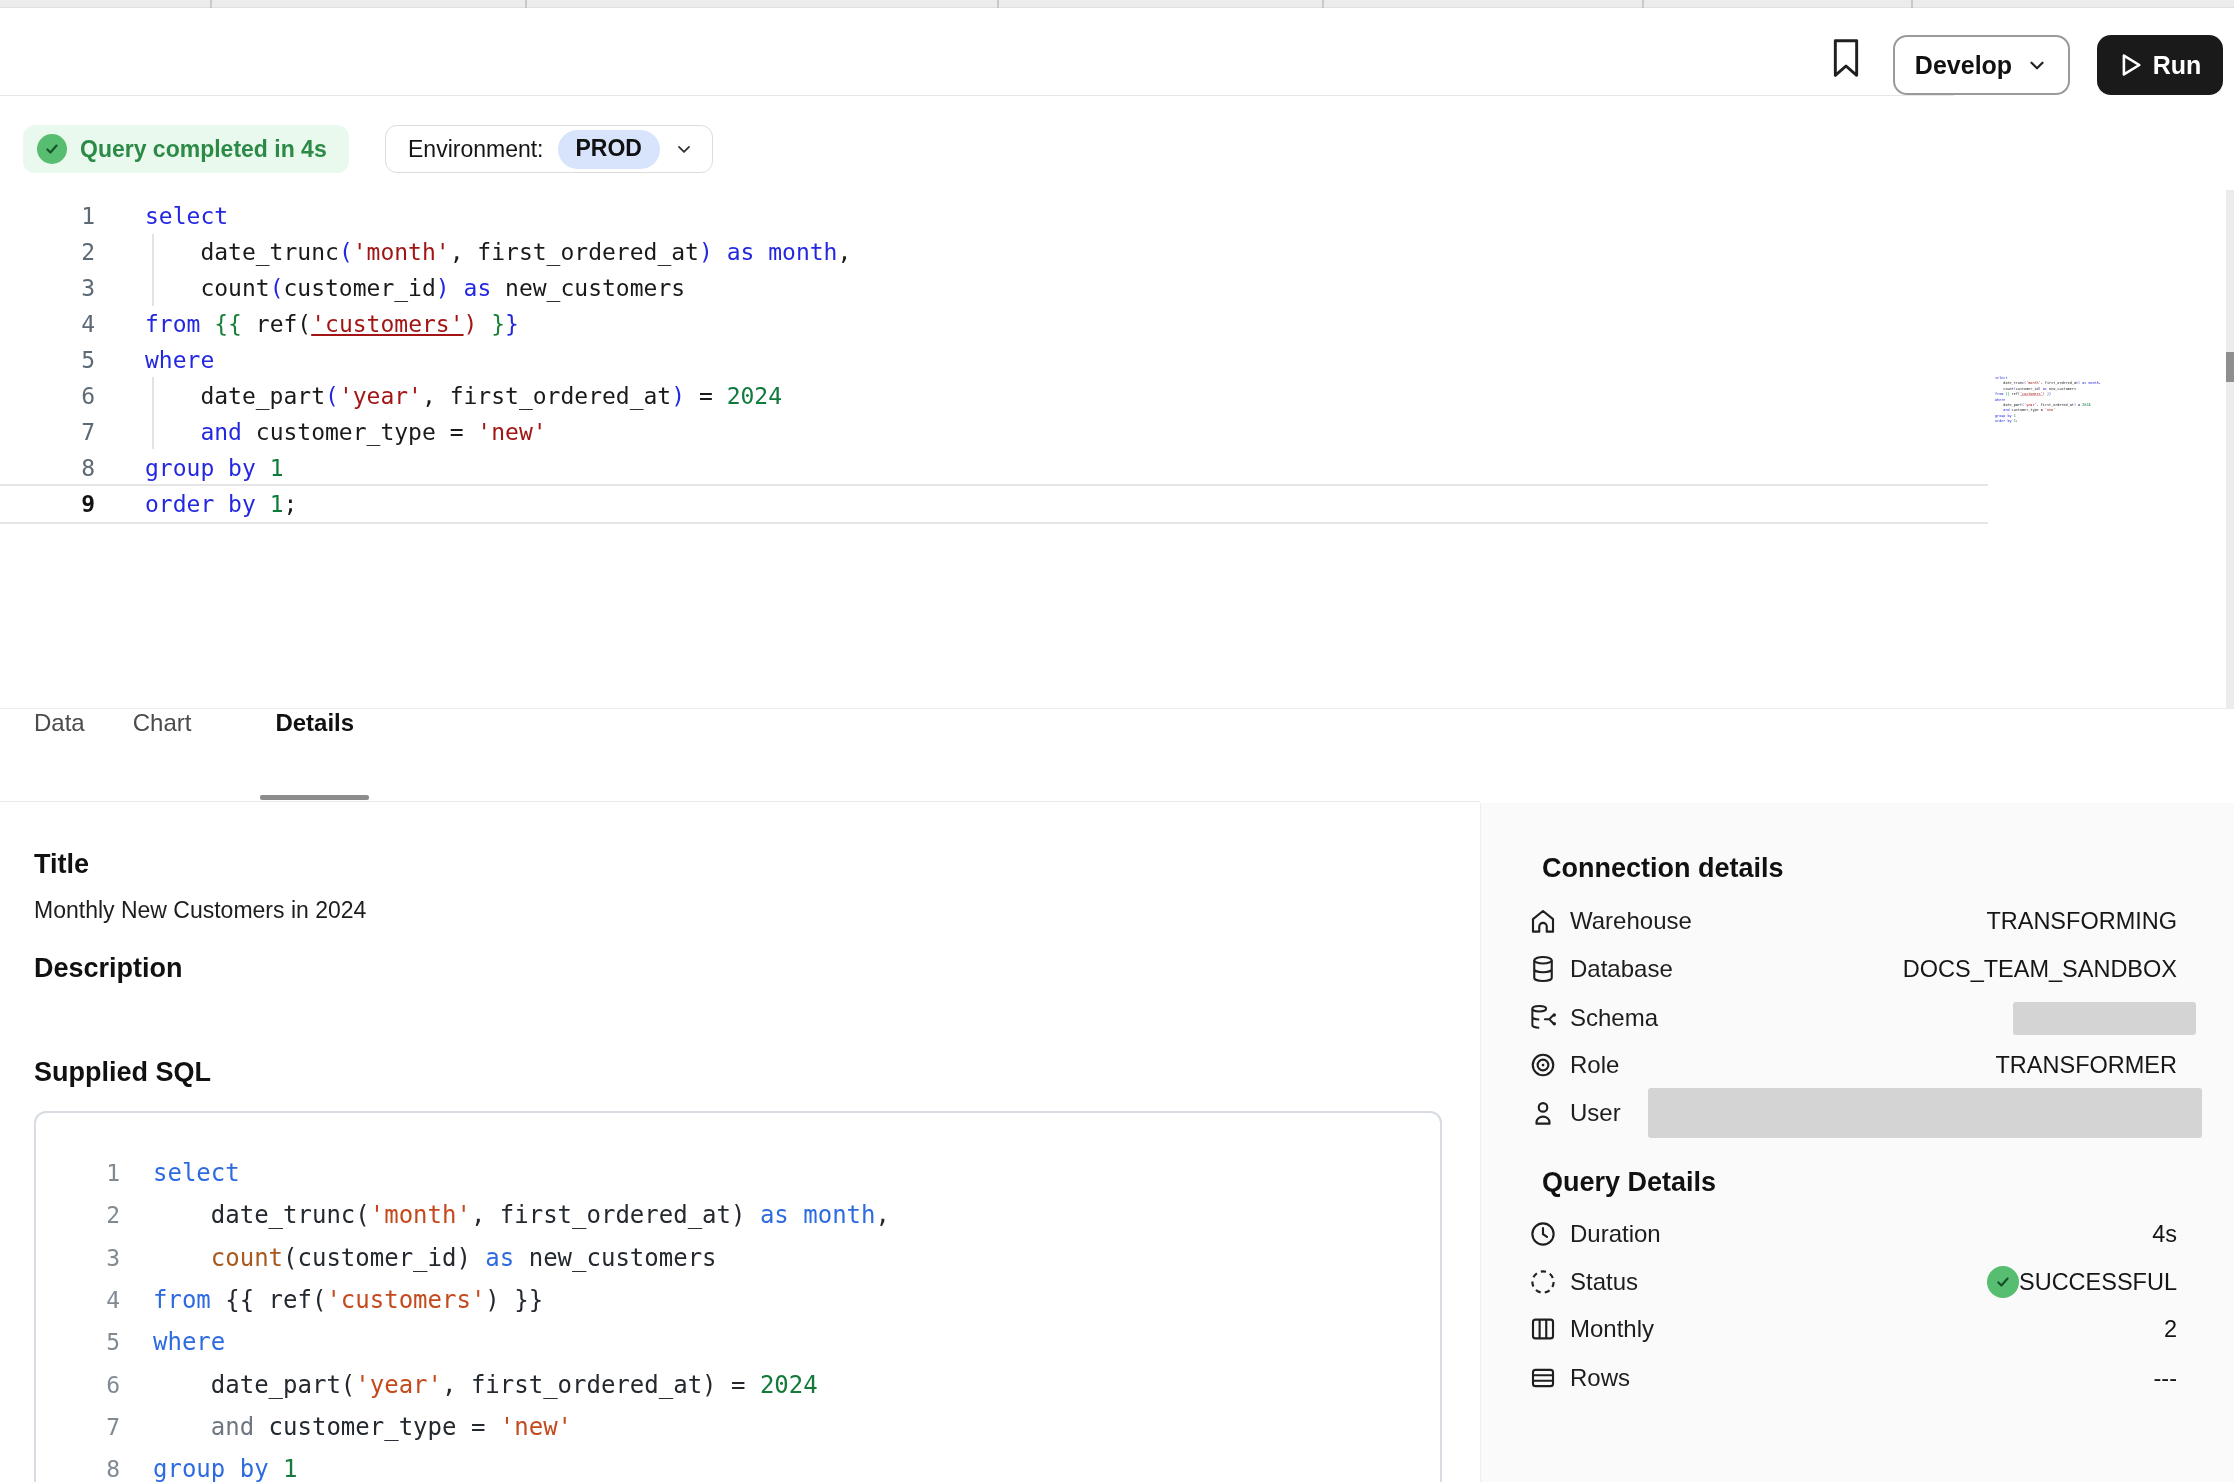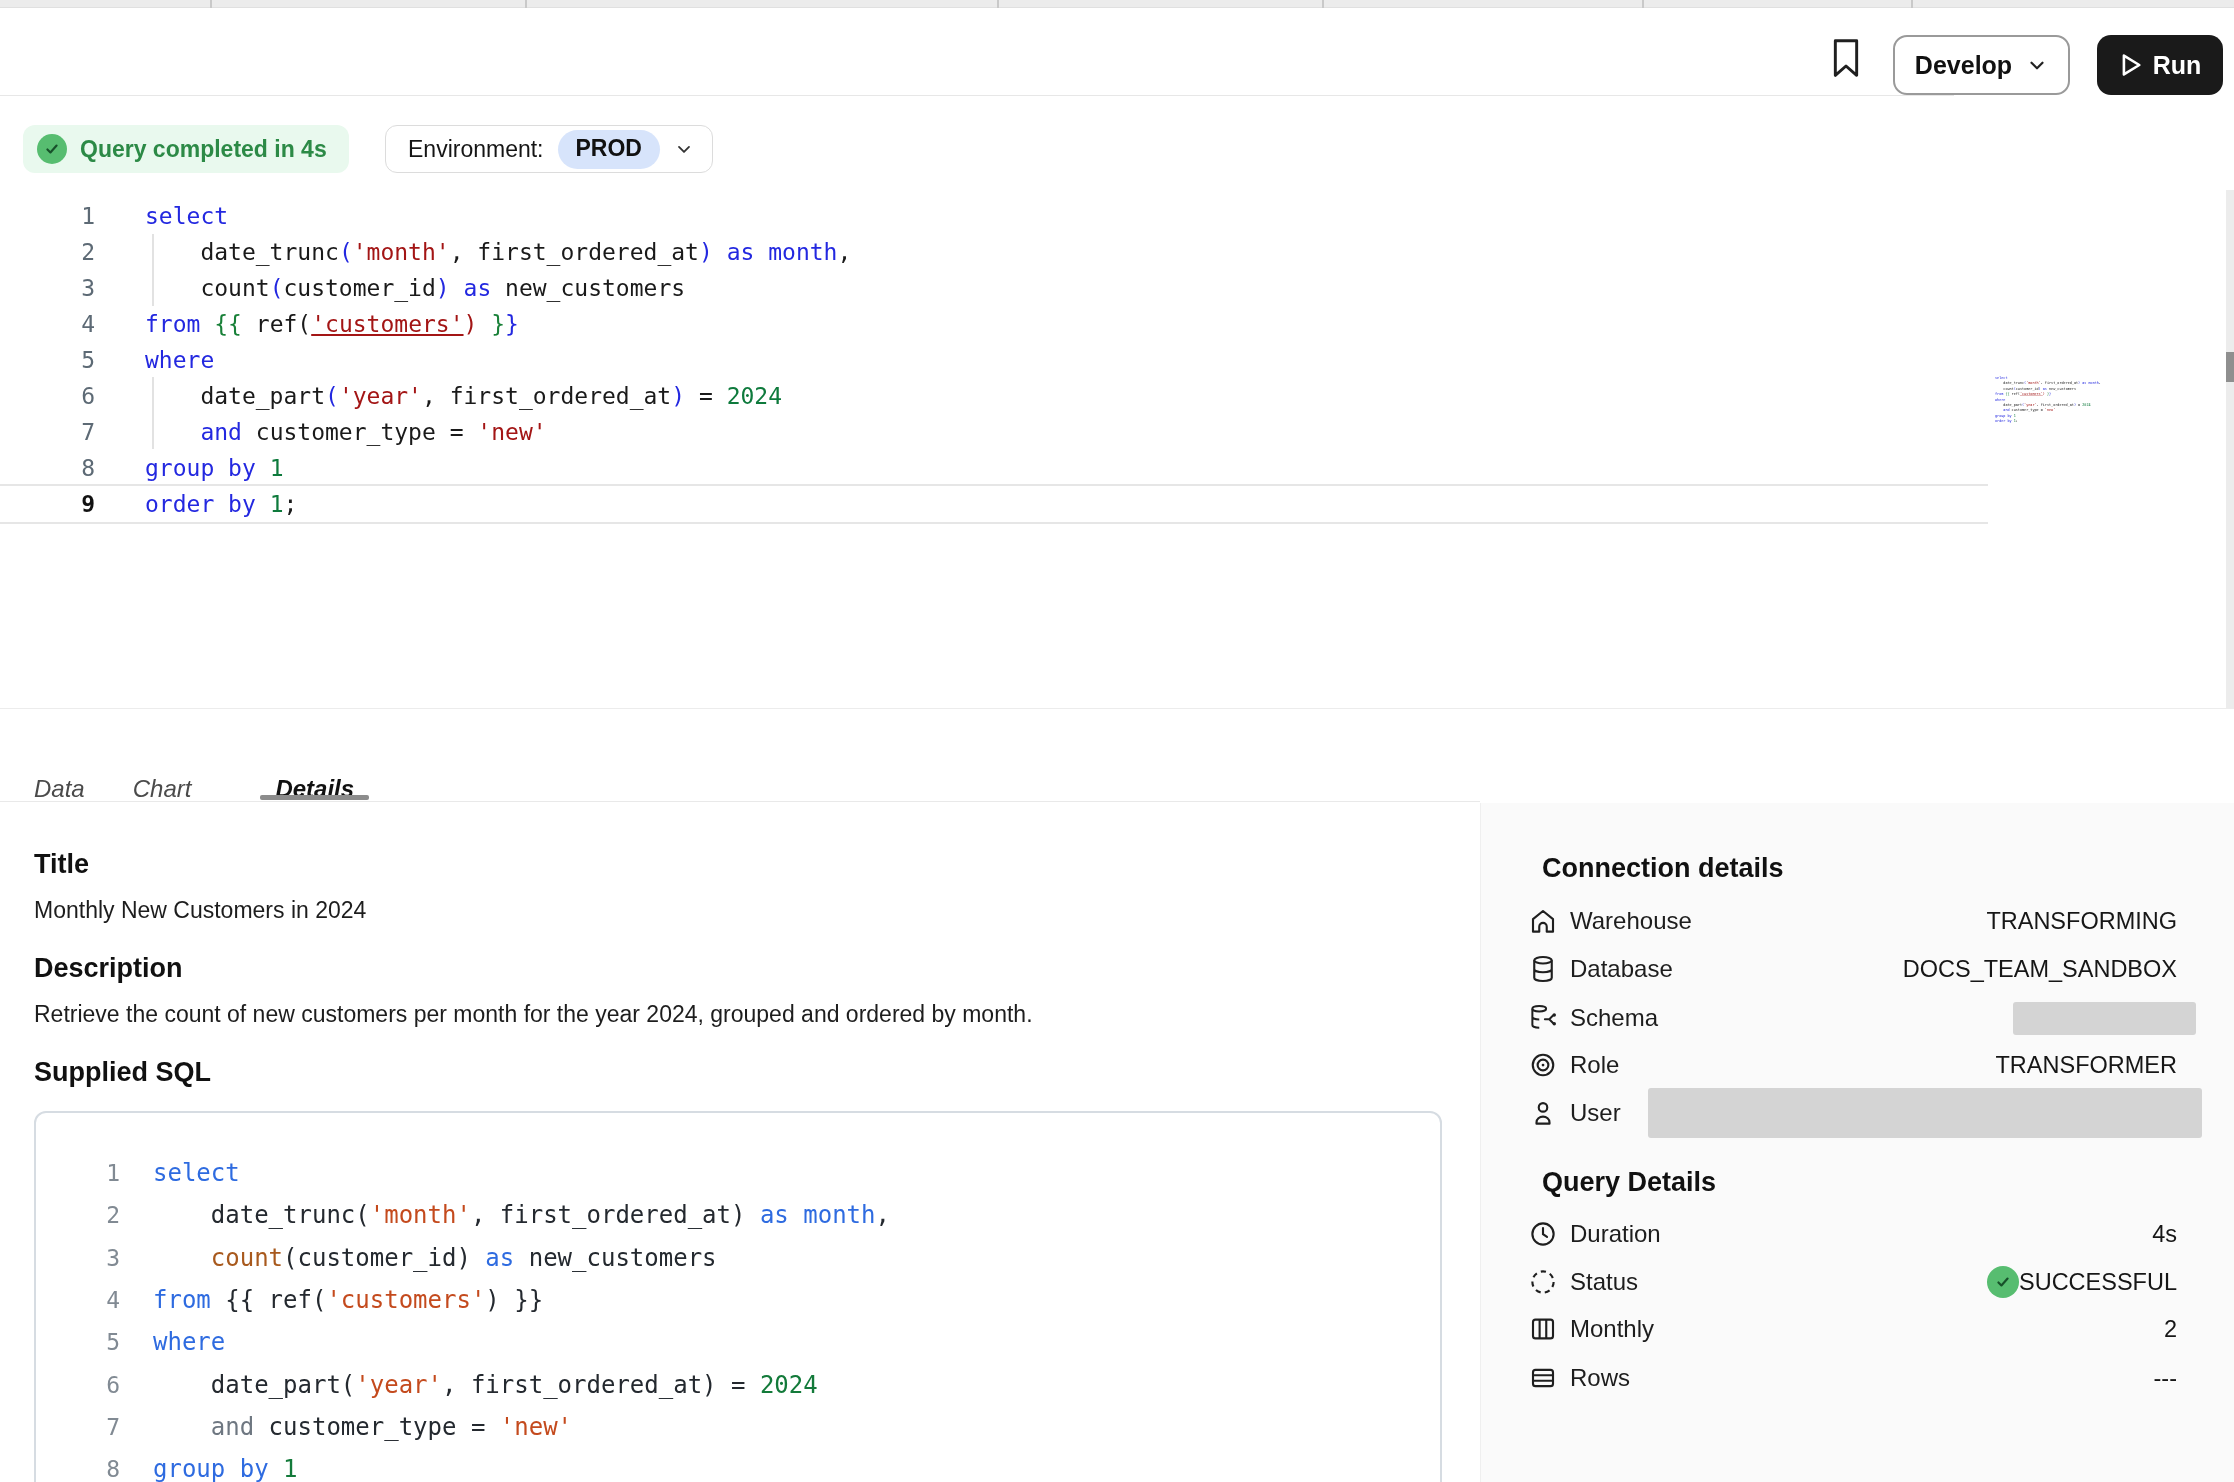--- a/index.html
+++ b/index.html
@@ -71,21 +71,21 @@
   
   #editor-scroll-track{ left:2226px; top:190px; width:8px; height:543px; background:#ececec; }
   #editor-scroll-thumb{ left:2226px; top:352px; width:8px; height:30px; background:#8f8f8f; cursor:pointer; }
 
   
   #tab-bar{
     left:0; top:708px; width:2234px; height:95px; background:#fff;
     border-top:1px solid #ececec; display:flex; align-items:center; gap:48px; padding-left:34px;
   }
   #tab-bar-border{ left:0; top:801px; width:1480px; height:1px; background:#e9e9e9; }
-  .tab{ position:relative; height:94px; display:flex; align-items:flex-end; font-size:24px; color:#4b4b4b; cursor:pointer;font-style:italic; }
+  .tab{ position:relative; height:94px; display:flex; align-items:flex-start; font-size:24px; color:#4b4b4b; cursor:pointer; }
   .tab.active{ color:#111; font-weight:bold;margin-left:36px; }
   .tab .tab-underline{ position:absolute; left:-15px; right:-15px; bottom:3px; height:5px; background:#8c8c8c; border-radius:2px; }
 
   
   .section-heading{ font-size:27px; font-weight:bold; color:#111; }
   .section-body{ font-size:23px; color:#1d1d1d; }
   #title-heading{ left:34px; top:849px; }
   #title-value{ left:34px; top:897px; }
   #description-heading{ left:34px; top:953px; }
   #description-value{ left:34px; top:1001px; }
@@ -217,21 +217,20 @@
       <div class="tab active">
         <span>Details</span>
         <div class="tab-underline"></div>
       </div>
     </div>
   <div id="tab-bar-border" class="abs"></div>
 
   <div id="title-heading" class="abs section-heading">Title</div>
   <div id="title-value" class="abs section-body">Monthly New Customers in 2024</div>
   <div id="description-heading" class="abs section-heading">Description</div>
-  <div id="description-value" class="abs section-body">Retrieve the count of new customers per month for the year 2024, grouped and ordered by month.</div>
   <div id="suppliedsql-heading" class="abs section-heading">Supplied SQL</div>
 
   <div id="sql-card" class="abs sql">
       <div style="position: absolute; left: 0px; top: 39px; width: 100%;">
         <div class="code-line" style="top: 0px;"><span class="gut">1</span><span class="txt"><span class="t-kw">select</span></span></div>
         <div class="code-line" style="top: 42.3px;"><span class="gut">2</span><span class="txt"><span class="t-plain">    date_trunc(</span><span class="t-str">'month'</span><span class="t-plain">, first_ordered_at) </span><span class="t-kw">as month</span><span class="t-plain">,</span></span></div>
         <div class="code-line" style="top: 84.6px;"><span class="gut">3</span><span class="txt"><span class="t-plain">    </span><span class="t-fn">count</span><span class="t-plain">(customer_id) </span><span class="t-kw">as</span><span class="t-plain"> new_customers</span></span></div>
         <div class="code-line" style="top: 126.9px;"><span class="gut">4</span><span class="txt"><span class="t-kw">from</span><span class="t-plain"> {{ ref(</span><span class="t-str">'customers'</span><span class="t-plain">) }}</span></span></div>
         <div class="code-line" style="top: 169.2px;"><span class="gut">5</span><span class="txt"><span class="t-kw">where</span></span></div>
         <div class="code-line" style="top: 211.5px;"><span class="gut">6</span><span class="txt"><span class="t-plain">    date_part(</span><span class="t-str">'year'</span><span class="t-plain">, first_ordered_at) = </span><span class="t-num">2024</span></span></div>

